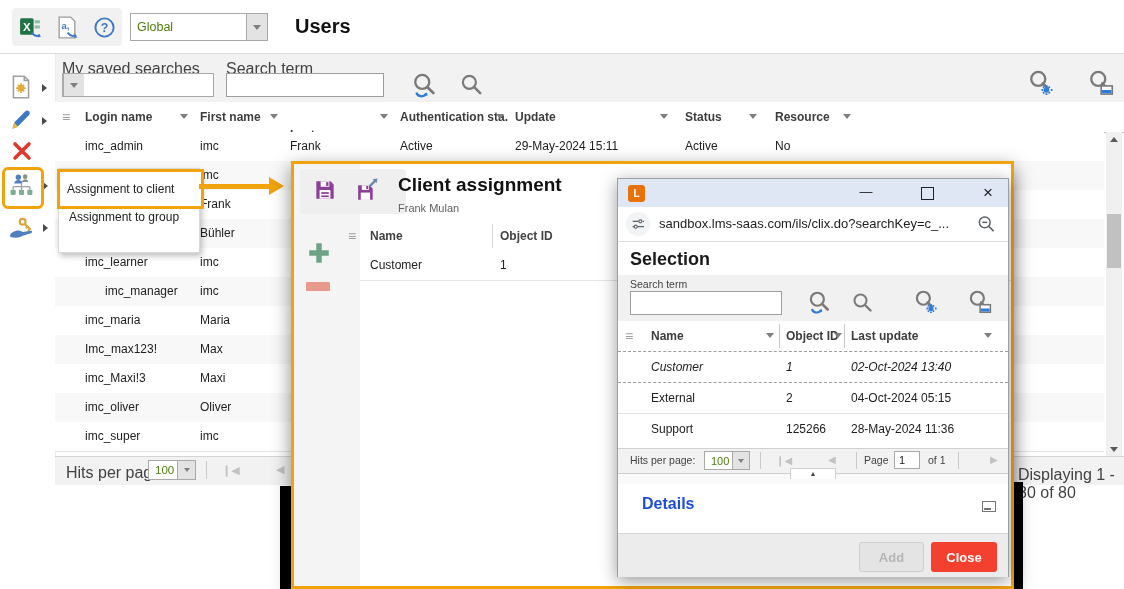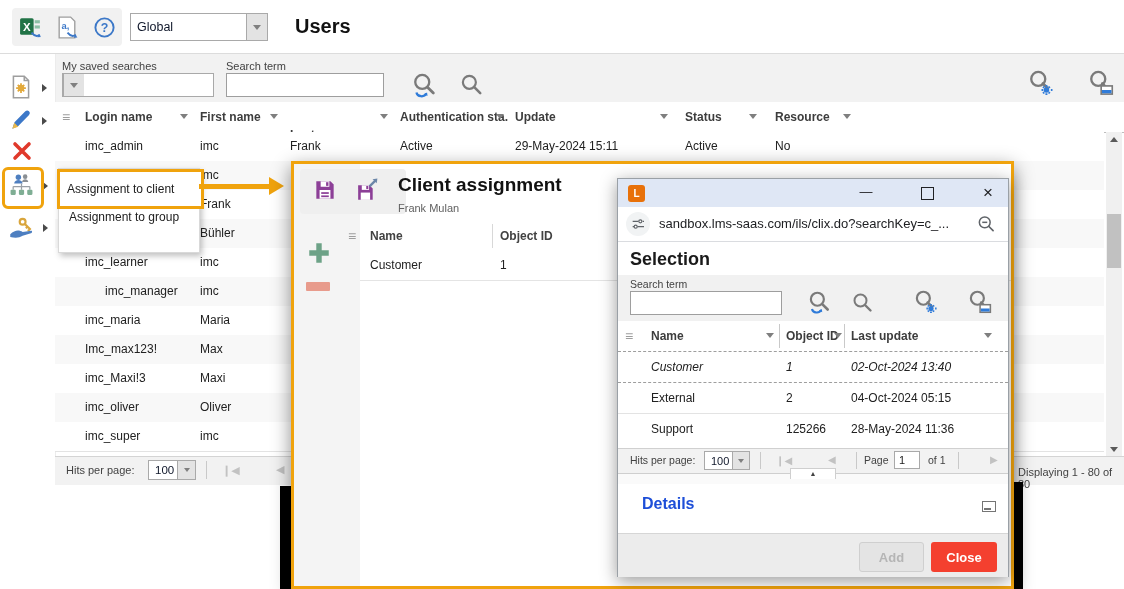--- a/index.html
+++ b/index.html
@@ -1,26 +1,26 @@
 <!DOCTYPE html>
 <html><head>
 <meta charset="utf-8">
 <style>
   html,body{margin:0;padding:0;background:#fff;}
   #screen{position:relative;width:1124px;height:589px;background:#fff;overflow:hidden;
           font-family:"Liberation Sans",sans-serif;color:#212121;}
   .abs{position:absolute;}
-  .t11{font-size:11px;color:#424242;}
+  .t11{font-size:16px;color:#424242;}
   .t12{font-size:12px;color:#212121;}
   .hdr{font-size:12px;font-weight:bold;color:#3d3d3d;}
   .grip{font-size:14px;color:#9e9e9e;line-height:1;}
   .car{width:0;height:0;border-left:4px solid transparent;border-right:4px solid transparent;border-top:5px solid #7f7f7f;}
   .flyout{width:0;height:0;border-top:4px solid transparent;border-bottom:4px solid transparent;border-left:5px solid #4a4a4a;}
   .sel{background:#fff;border:1px solid #a9a9a9;display:flex;align-items:stretch;box-sizing:border-box;}
-  .sel .v{flex:1;display:flex;align-items:center;padding-left:6px;font-size:12.5px;color:#0f172a;overflow:hidden;white-space:nowrap;}
+  .sel .v{flex:1;display:flex;align-items:center;padding-left:6px;font-size:12.5px;color:#4d7c0f;overflow:hidden;white-space:nowrap;}
   .sel .btn{width:20px;background:#e3e3e3;border-left:1px solid #a9a9a9;display:flex;align-items:center;justify-content:center;}
   .inp{background:#fff;border:1px solid #9e9e9e;box-sizing:border-box;font-family:"Liberation Sans",sans-serif;font-size:12px;padding:0 5px;}
   .iconbtn{display:flex;align-items:center;justify-content:center;cursor:pointer;}
   .row-border{border-bottom:1px solid #e3e3e3;}
   .pagarrow{font-size:11px;color:#c2c2c2;line-height:1;}
   .vbar{width:1px;background:#c9c9c9;}
   svg{display:block;}
 </style>
 </head>
 <body>

